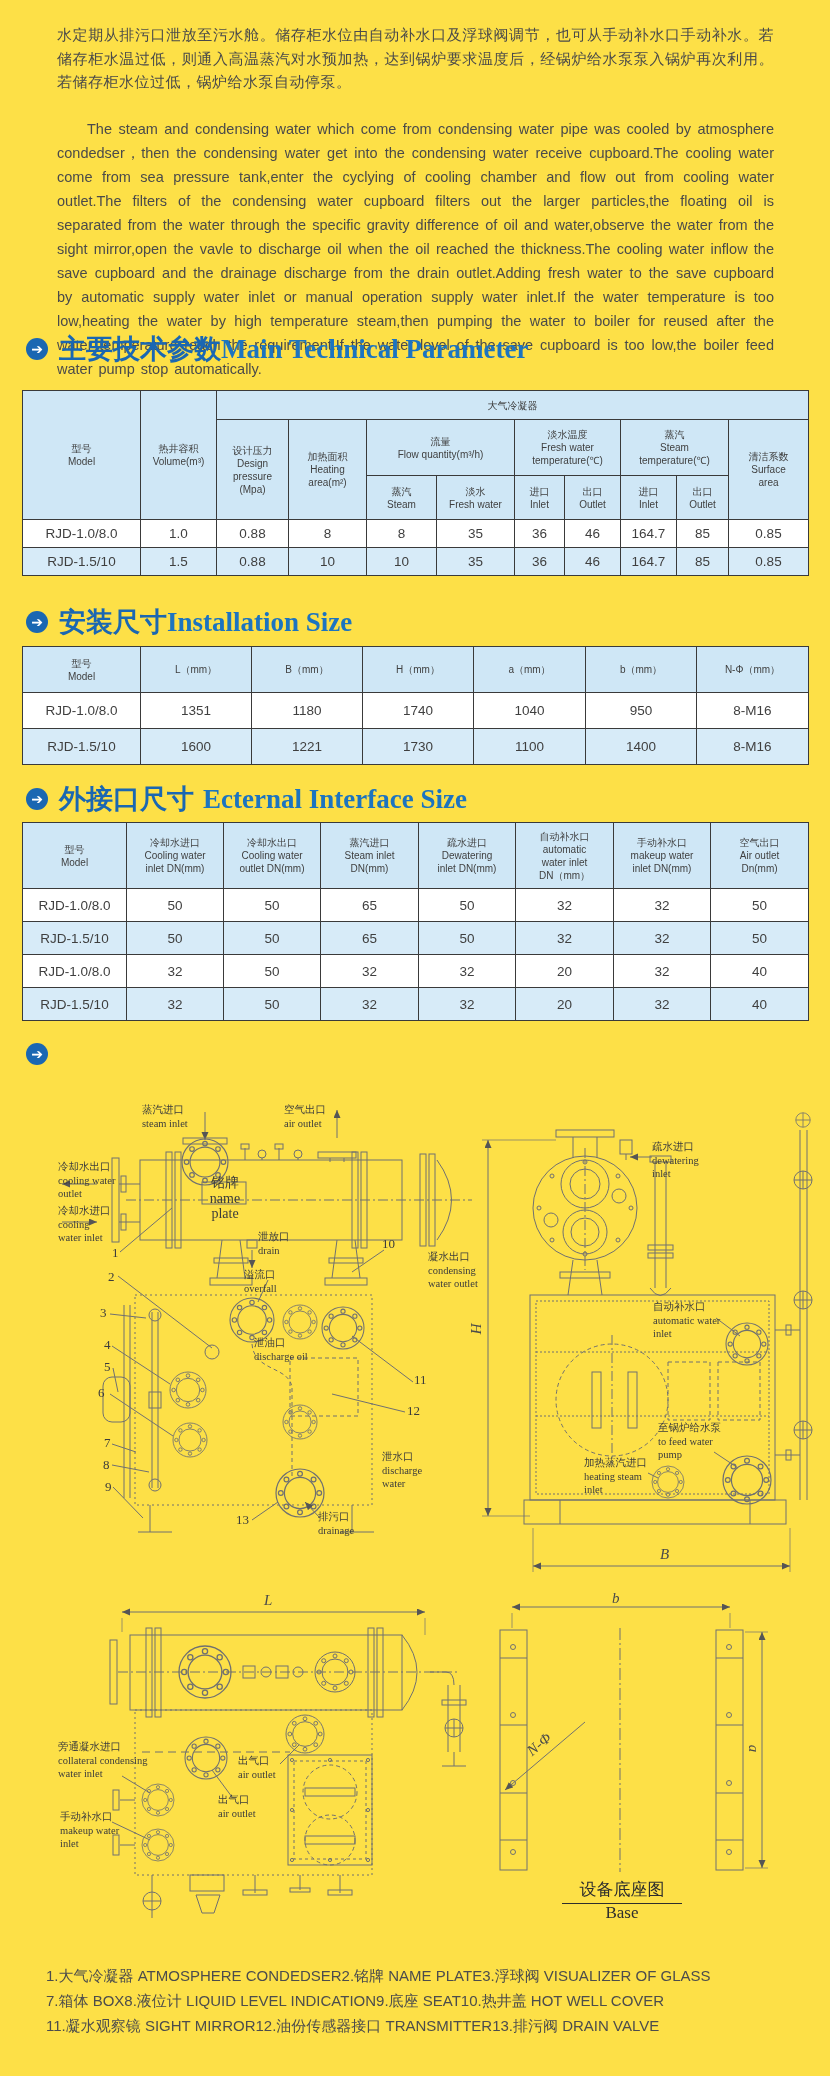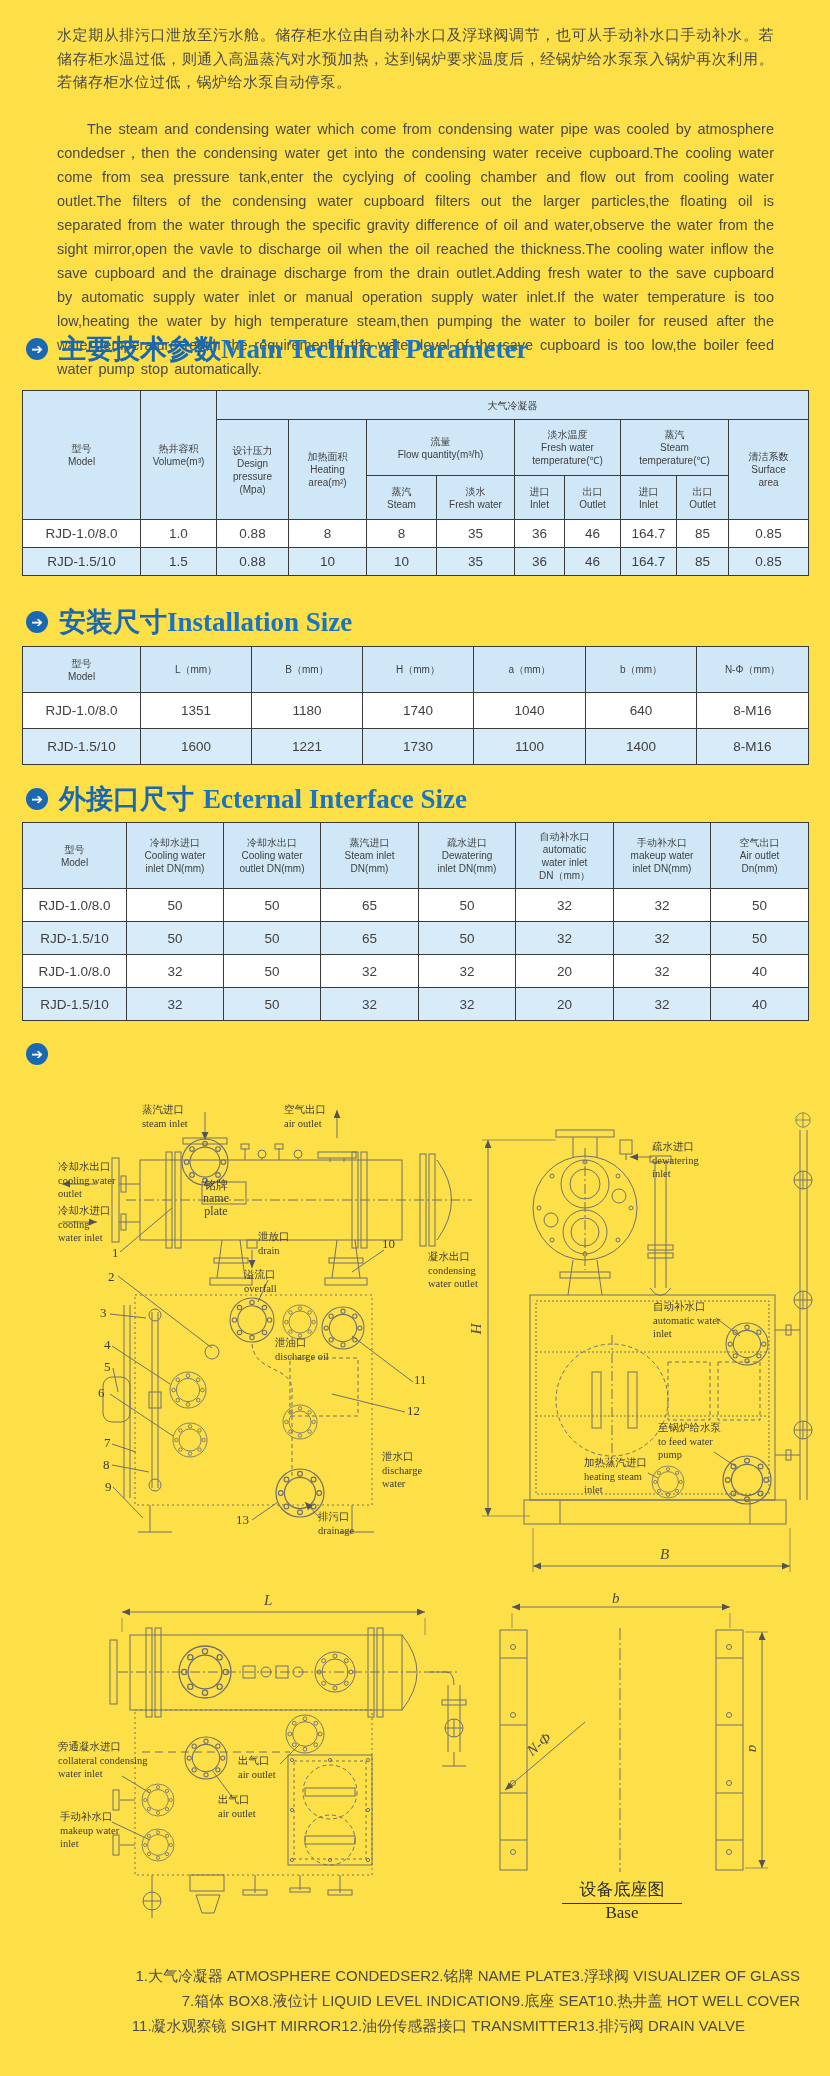--- a/index.html
+++ b/index.html
@@ -24,28 +24,28 @@
   .tbl{position:absolute;left:22px;}
   .draw{position:absolute;top:1100px;left:0;width:830px;height:835px;}
   .draw svg{position:absolute;left:0;top:0;}
   .dl{position:absolute;font-family:"Liberation Serif","DejaVu Serif",serif;font-size:10.5px;
         line-height:1.3;color:#3c3c3c;white-space:pre-line;}
   .dim{position:absolute;font-family:"Liberation Serif","DejaVu Serif",serif;font-style:italic;
         font-size:15px;color:#4a4a4a;}
   .rot90{transform:rotate(90deg);}
   .rotNP{transform:rotate(-40deg);}
   .co{position:absolute;font-family:"Liberation Serif","DejaVu Serif",serif;font-size:13px;color:#3c3c3c;}
-  .np{position:absolute;left:194px;top:83px;width:44px;height:31px;display:flex;flex-direction:column;
-        align-items:center;justify-content:center;font-size:12px;line-height:1.1;
+  .np{position:absolute;left:203px;top:83px;width:44px;height:31px;display:flex;flex-direction:column;
+        align-items:center;justify-content:center;font-size:14px;line-height:1.1;
         font-family:"Liberation Serif",serif;color:#3c3c3c;text-align:center;white-space:pre-line;}
   .cap{position:absolute;font-family:"Liberation Serif","DejaVu Serif",serif;font-size:17px;color:#2e2e2e;
         width:120px;text-align:center;}
   .cap.cn{border-bottom:1.4px solid #2e2e2e;padding-bottom:2px;}
   .legend{position:absolute;top:1966px;left:46px;right:30px;font-size:15px;color:#4c4c4c;}
-  .legend .lrow{display:flex;justify-content:flex-end;margin-bottom:5px;line-height:20px;}
+  .legend .lrow{display:flex;justify-content:flex-start;margin-bottom:5px;line-height:20px;}
 </style>
 </head>
 <body>
 
 <div class="page">
 
   <p class="intro-cn">水定期从排污口泄放至污水舱。储存柜水位由自动补水口及浮球阀调节，也可从手动补水口手动补水。若储存柜水温过低，则通入高温蒸汽对水预加热，达到锅炉要求温度后，经锅炉给水泵泵入锅炉再次利用。若储存柜水位过低，锅炉给水泵自动停泵。</p>
   <p class="intro-en">The steam and condensing water which come from condensing water pipe was cooled by atmosphere condedser，then the condensing water get into the condensing water receive cupboard.The cooling water come from sea pressure tank,enter the cyclying of cooling chamber and flow out from cooling water outlet.The filters of the condensing water cupboard filters out the larger particles,the floating oil is separated from the water through the specific gravity difference of oil and water,observe the water from the sight mirror,open the vavle to discharge oil when the oil reached the thickness.The cooling water inflow the save cupboard and the drainage discharge from the drain outlet.Adding fresh water to the save cupboard by automatic supply water inlet or manual operation supply water inlet.If the water temperature is too low,heating the water by high temperature steam,then pumping the water to boiler for reused after the water temperature reach the requirement.If the water level of the save cupboard is too low,the boiler feed water pump stop automatically.</p>
 
   <div class="sec" style="top:331px">
@@ -166,21 +166,21 @@
       <th>a（mm）</th>
       <th>b（mm）</th>
       <th>N-Φ（mm）</th>
     </tr>
     <tr style="height:36px">
       <td>RJD-1.0/8.0</td>
             <td>1351</td>
             <td>1180</td>
             <td>1740</td>
             <td>1040</td>
-            <td>640</td>
+            <td>950</td>
             <td>8-M16</td>
     </tr>
     <tr style="height:36px" class="alt">
       <td>RJD-1.5/10</td>
             <td>1600</td>
             <td>1221</td>
             <td>1730</td>
             <td>1100</td>
             <td>1400</td>
             <td>8-M16</td>
@@ -560,21 +560,21 @@
 outlet</div>
     <div class="dl" style="left:58px;top:104px">冷却水进口
 cooling
 water inlet</div>
     <div class="np">铭牌
 name plate</div>
     <div class="dl" style="left:258px;top:130px">泄放口
 drain</div>
     <div class="dl" style="left:244px;top:168px">溢流口
 overfall</div>
-    <div class="dl" style="left:275px;top:236px">泄油口
+    <div class="dl" style="left:254px;top:236px">泄油口
 discharge oil</div>
     <div class="dl" style="left:382px;top:350px">泄水口
 discharge
 water</div>
     <div class="dl" style="left:318px;top:410px">排污口
 drainage</div>
 
     <div class="co" style="left:112px;top:145px">1</div>
     <div class="co" style="left:108px;top:169px">2</div>
     <div class="co" style="left:100px;top:205px">3</div>

